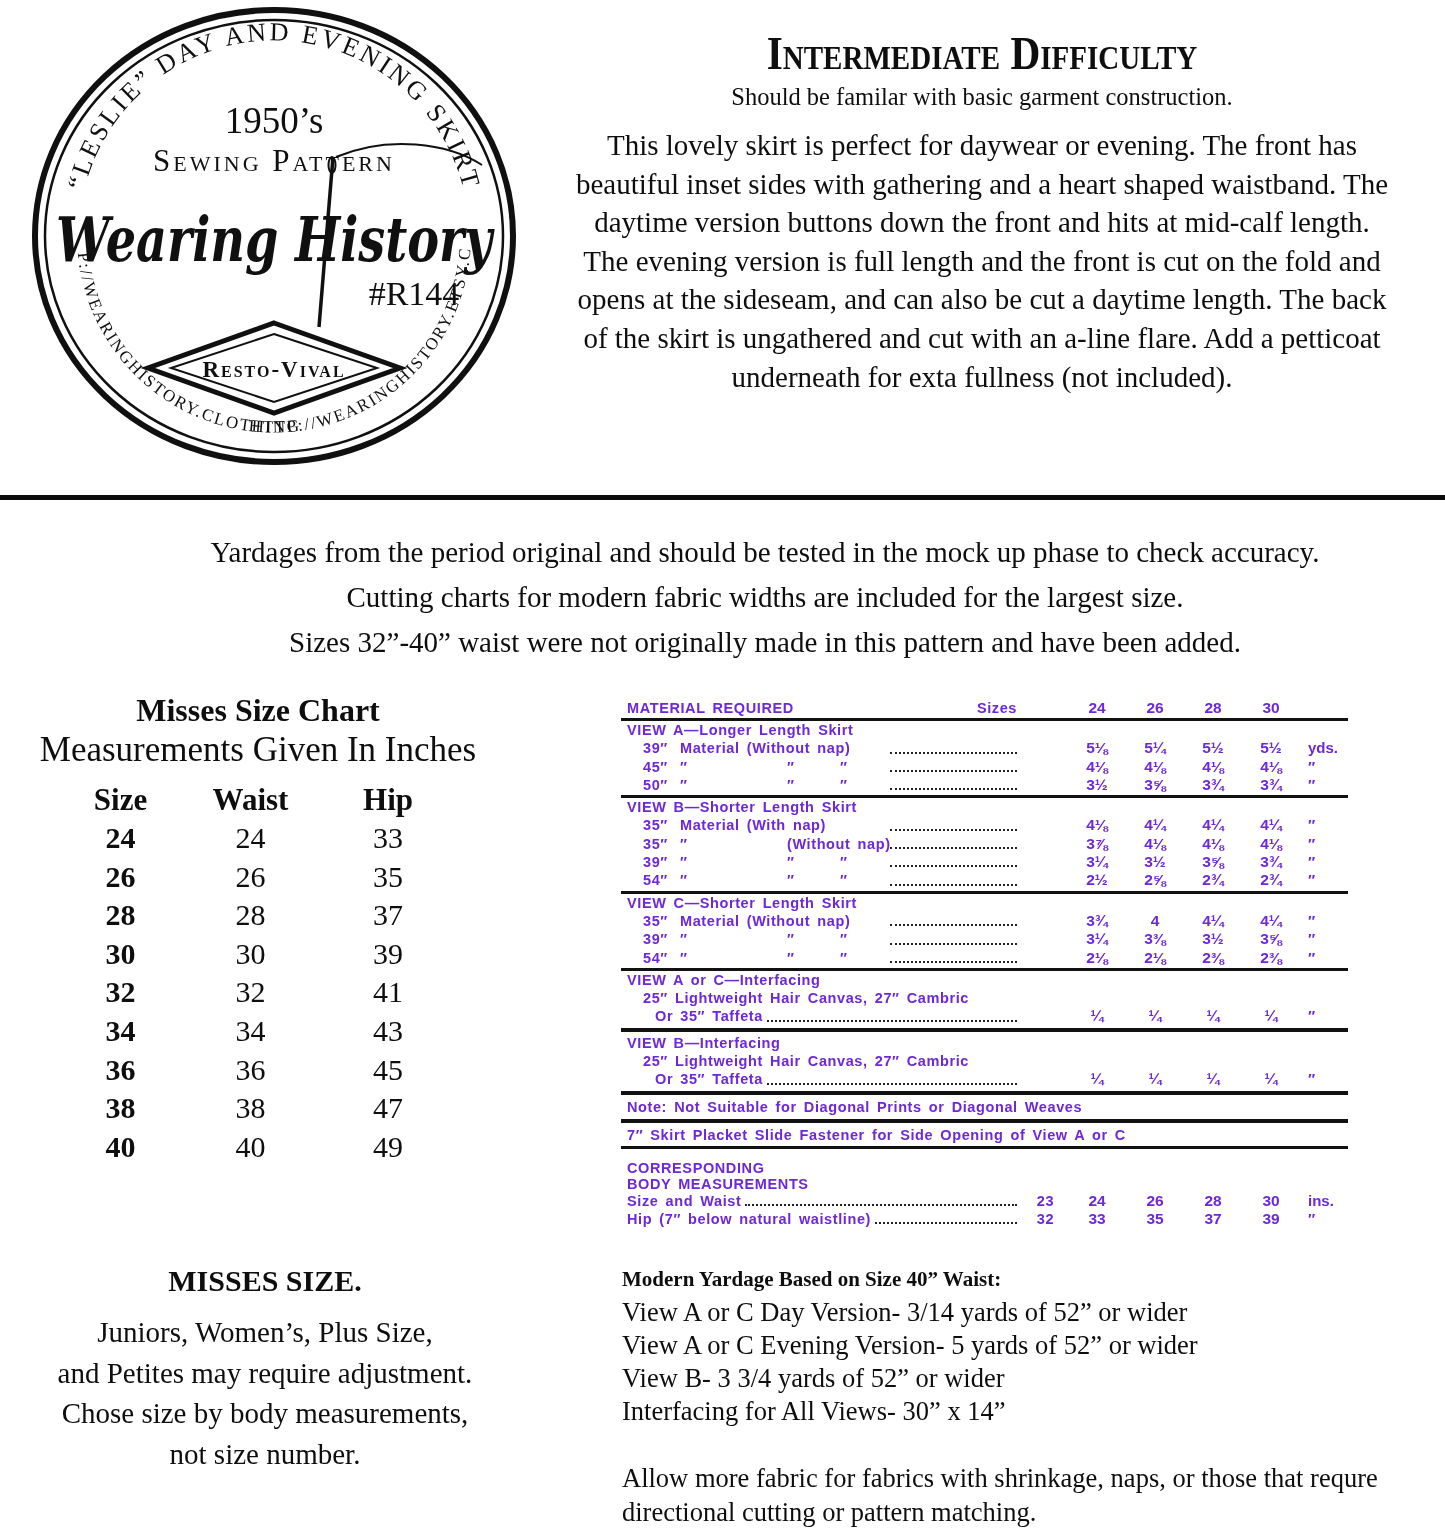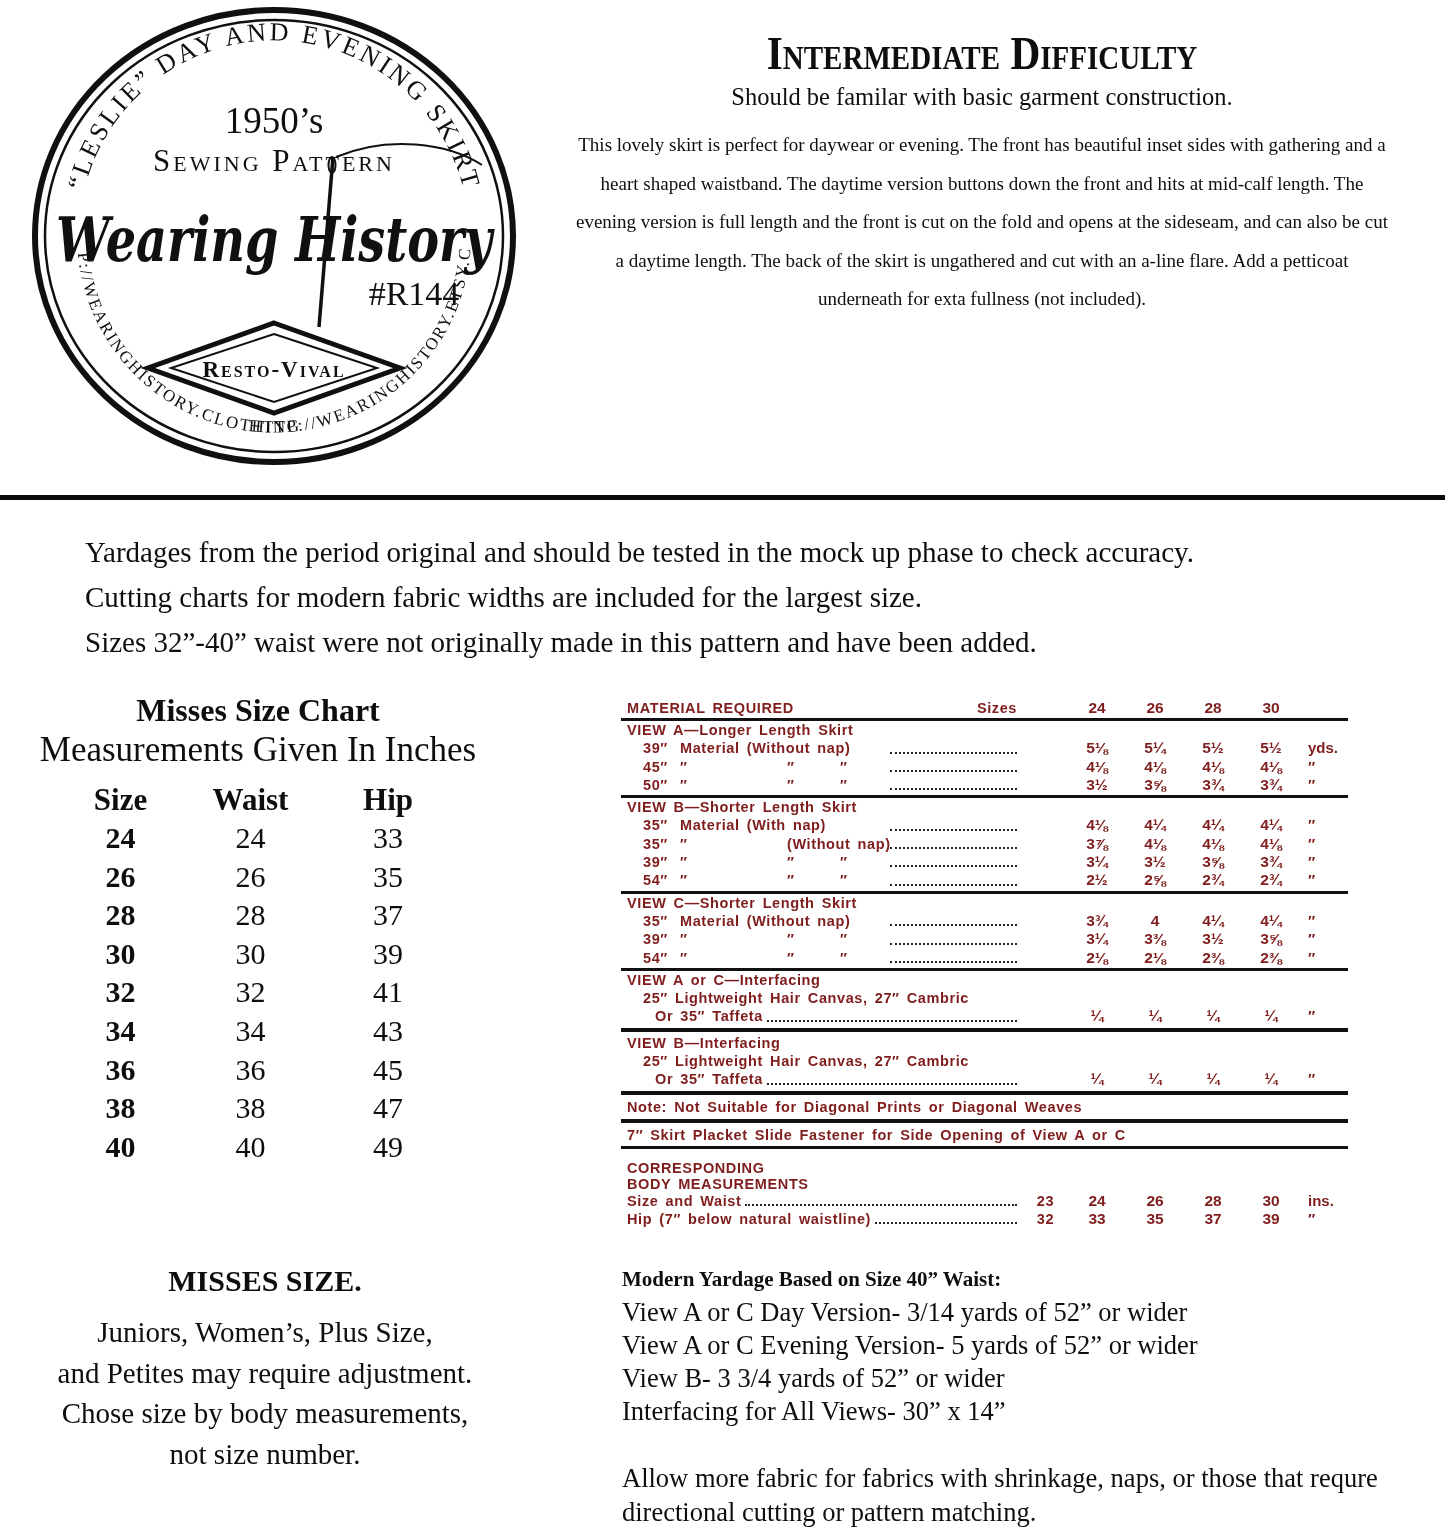--- a/index.html
+++ b/index.html
@@ -22,43 +22,43 @@
   .needle { stroke:#101010; fill:none; }
 
   
   .intro { position:absolute; left:572px; top:26px; width:820px; text-align:center; }
   .intro-title {
     font-family:"Liberation Serif", serif; font-weight:bold; font-size:47px;
     font-variant:small-caps; letter-spacing:0px; line-height:54px;
     transform:scaleX(.88); transform-origin:center;
   }
   .intro-sub { font-size:24.5px; line-height:30px; margin-top:2px; }
-  .intro-desc { font-size:19px; line-height:38.6px; margin-top:14px; }
+  .intro-desc { font-size:29px; line-height:38.6px; margin-top:14px; }
 
   
   .main-rule { position:absolute; left:0; top:495px; width:1445px; height:3px;
     border-top:4px solid #0b0b0b; border-bottom:1px solid #0b0b0b; }
 
   
-  .yardage-note { position:absolute; left:85px; top:530px; width:1360px; 
+  .yardage-note { position:absolute; left:85px; top:530px; width:1360px; text-align:center;
     font-size:29px; line-height:45px; }
 
   
   .size-chart { position:absolute; left:38px; top:692px; width:440px; text-align:center; }
   .sc-title { font-size:32px; font-weight:bold; line-height:36px; }
   .sc-sub { font-size:35px; line-height:34px; margin-top:5px; }
   .sc-header, .sc-row { display:grid; grid-template-columns:165px 95px 180px; }
   .sc-header { margin-top:14px; font-size:31px; font-weight:bold; line-height:38px; }
   .sc-row { font-size:30px; line-height:38.6px; }
   .sc-size { font-weight:bold; }
 
   
   .material { position:absolute; left:621px; top:696px; width:727px;
     font-family:"Liberation Sans","DejaVu Sans",sans-serif; font-weight:bold;
-    font-size:14.5px; letter-spacing:.6px; word-spacing:2.5px; color:#7f1d1d; }
+    font-size:14.5px; letter-spacing:.6px; word-spacing:2.5px; color:#6d28d9; }
   .m-row { display:flex; align-items:baseline; height:18.3px; line-height:18.3px; white-space:nowrap; }
   .m-header { height:21px; line-height:21px; padding-top:1px; }
   .m-title { flex:none; padding-left:6px; }
   .m-sizes { flex:1; text-align:right; padding-right:6px; }
   .m-heading { height:18.3px; line-height:18.3px; padding-left:6px; }
   .m-c1 { flex:none; width:59px; padding-left:22px; }
   .m-c2 { flex:none; width:107px; overflow:visible; }
   .m-c3 { flex:none; width:53px; overflow:visible; }
   .m-c4 { flex:none; width:46px; overflow:visible; }
   .m-l3 { flex:none; padding-left:34px; }

